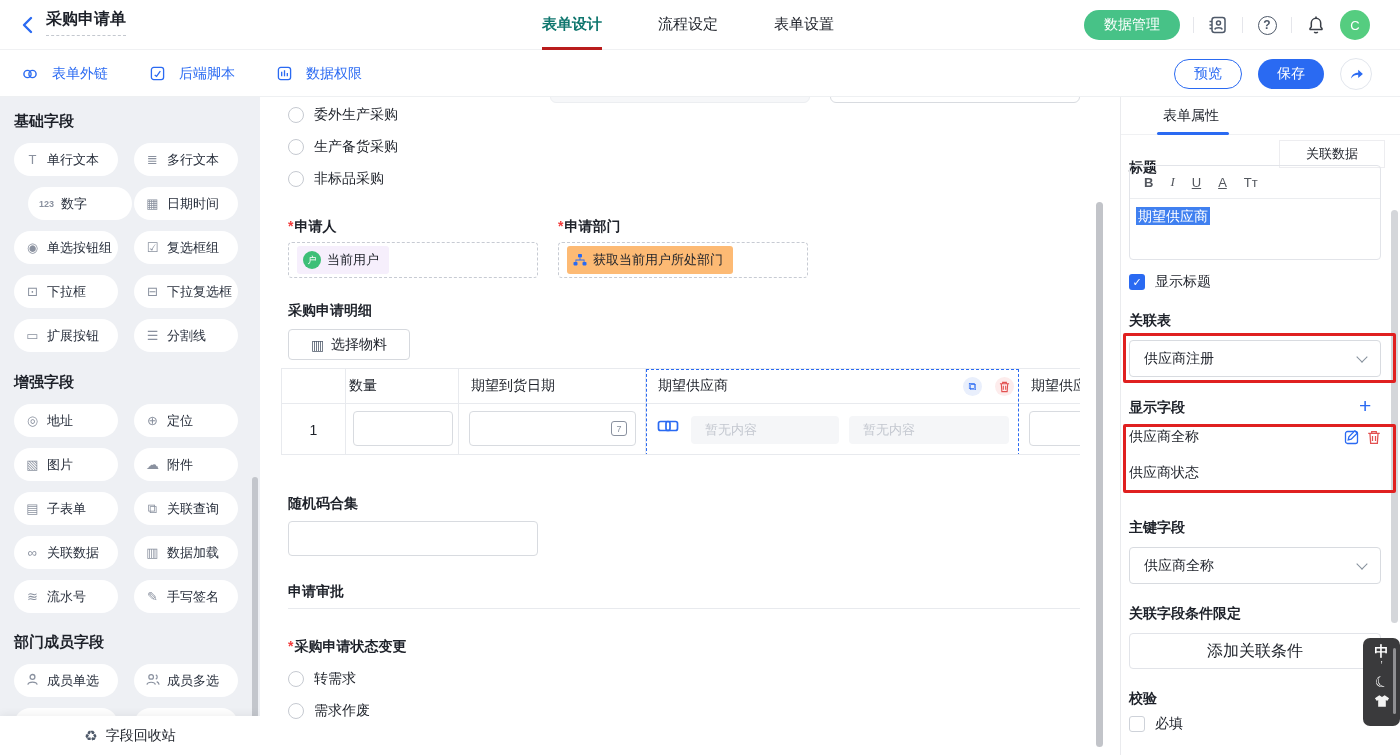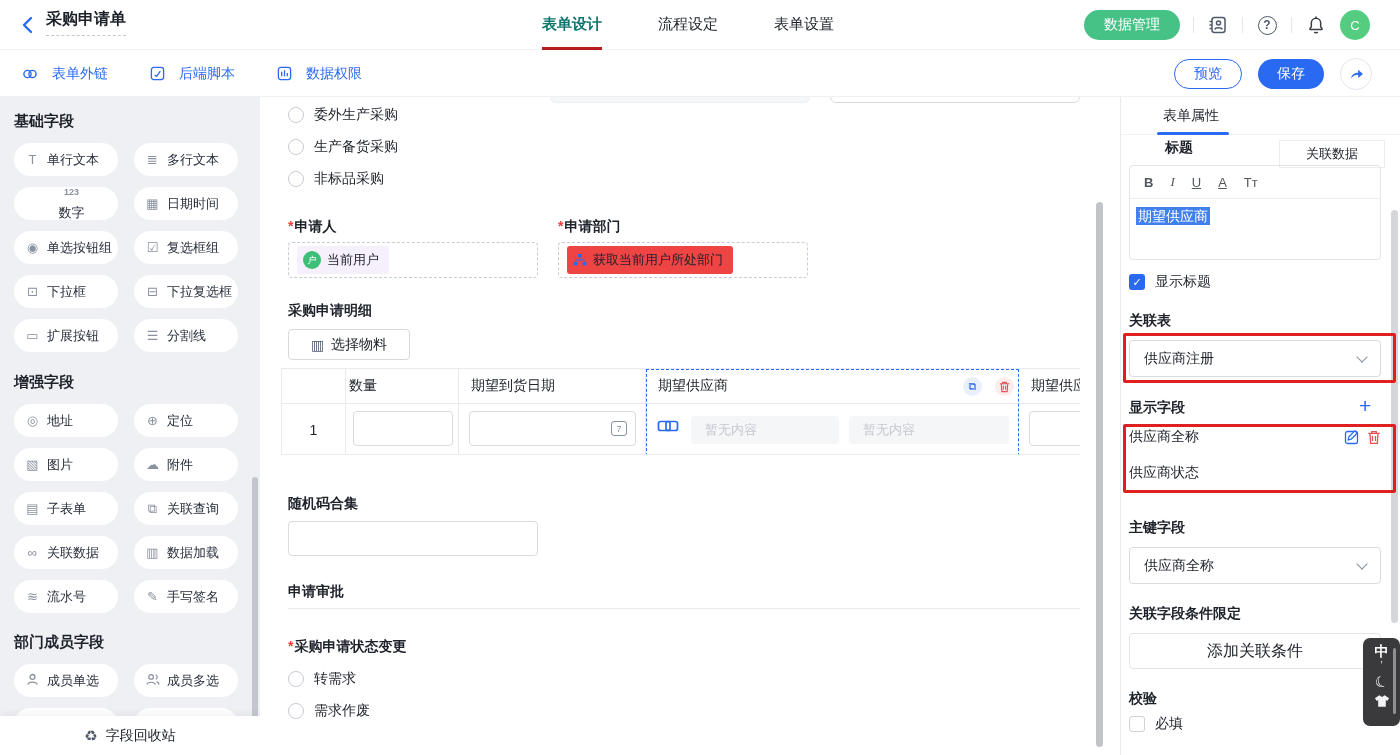--- a/index.html
+++ b/index.html
@@ -183,21 +183,21 @@
     <div class="sec-title" style="top:15px;">基础字段</div>
 
     <div class="fld" style="left:14px;top:46px;">
         <span class="ic">T</span>
         <span>单行文本</span>
       </div>
     <div class="fld" style="left:134px;top:46px;">
         <span class="ic">≣</span>
         <span>多行文本</span>
       </div>
-    <div class="fld" style="left:14px;top:90px;flex-direction:column;">
+    <div class="fld" style="left:28px;top:90px;">
         <span class="ic num">123</span>
         <span>数字</span>
       </div>
     <div class="fld" style="left:134px;top:90px;">
         <span class="ic">▦</span>
         <span>日期时间</span>
       </div>
     <div class="fld" style="left:14px;top:134px;">
         <span class="ic">◉</span>
         <span>单选按钮组</span>
@@ -315,21 +315,21 @@
     <div class="abs lbl" style="left:28px;top:121px;"><span class="req">*</span><span>申请人</span></div>
     <div class="dashed-field" style="left:28px;top:145px;width:250px;height:36px;">
       <div class="chip" style="background:#f6effc;">
         <span class="ucircle">户</span>
         <span>当前用户</span>
       </div>
     </div>
 
     <div class="abs lbl" style="left:298px;top:121px;"><span class="req">*</span><span>申请部门</span></div>
     <div class="dashed-field" style="left:298px;top:145px;width:250px;height:36px;">
-      <div class="chip" style="background:#ef4444;">
+      <div class="chip" style="background:#fdba74;">
         <span style="display:flex;">
             <svg width="14" height="14" viewBox="0 0 14 14" fill="#2a6af2">
               <rect x="5" y="1" width="4" height="3.4" rx="0.8"></rect>
               <rect x="0.5" y="9" width="4" height="3.4" rx="0.8"></rect>
               <rect x="9.5" y="9" width="4" height="3.4" rx="0.8"></rect>
               <path d="M6.6 4.4 h0.8 v2.2 H11.5 v2.4 h-0.8 V7.4 H3.3 v1.6 h-0.8 V6.6 h4.1 Z"></path>
             </svg>
           </span>
         <span>获取当前用户所处部门</span>
       </div>
@@ -413,21 +413,21 @@
     <div class="cv-scroll"></div>
   </div>
 
   <div class="panel">
     <div class="ptabs">
       <div class="ptab">表单属性</div>
     </div>
     <div class="ptab-line"></div>
 
     <div class="type-tag">关联数据</div>
-    <div class="plabel" style="top:42px;margin-left:36px;">标题</div>
+    <div class="plabel" style="top:62px;">标题</div>
 
     <div class="editor">
       <div class="etools">
         <span style="font-weight:700;">B</span>
         <span style="font-style:italic;font-family:'Liberation Serif',serif;">I</span>
         <span style="text-decoration:underline;">U</span>
         <span style="text-decoration:underline;">A</span>
         <span>Tт</span>
       </div>
       <div class="ebody"><span class="sel-text">期望供应商</span></div>

